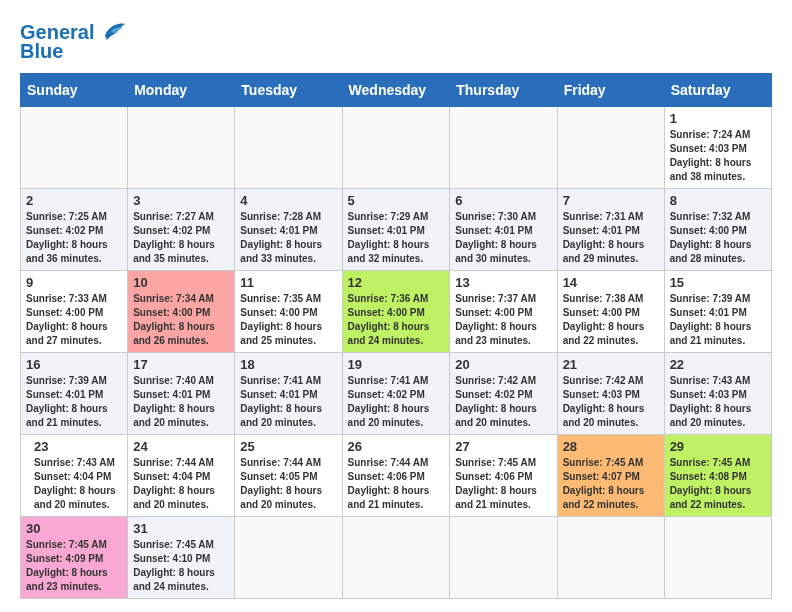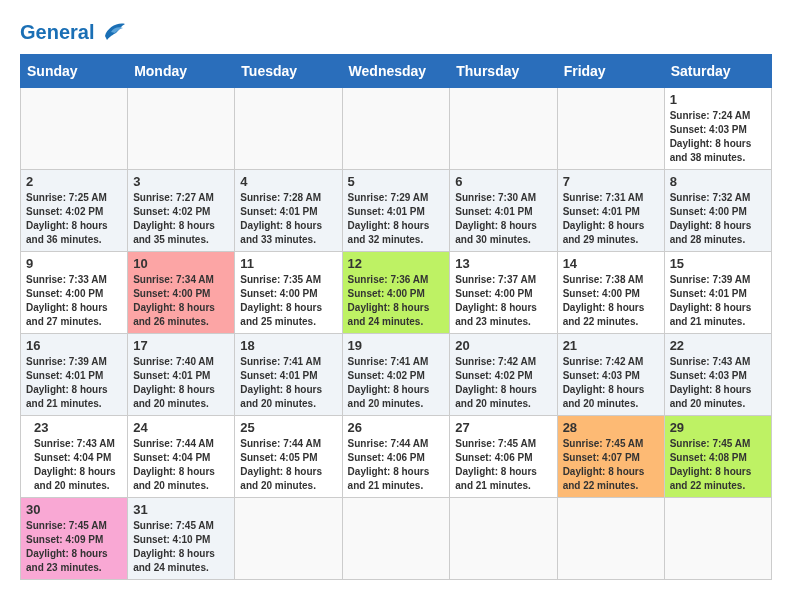--- a/index.html
+++ b/index.html
@@ -84,20 +84,21 @@
     <div>
       <div style="display:flex;align-items:center;">
         <div style="font-size:20px;font-weight:bold;color:#333;line-height:1.1;">
           <span style="color:#1a6fb5;">General</span>
         </div>
         <svg width="30" height="26" viewBox="0 0 30 26" style="margin-left:3px;margin-top:-2px;">
           <path d="M8,18 C10,10 20,4 28,6 C24,8 22,12 20,14 C18,16 14,17 10,22 Z" fill="#1a6fb5"></path>
           <path d="M14,14 C16,10 22,8 26,10 C22,11 20,13 18,15 Z" fill="#5ba3d9"></path>
         </svg>
       </div>
+      <div style="font-size:20px;font-weight:bold;color:#1a6fb5;margin-top:-4px;">Blue</div>
     </div>
   </div>
   <div class="title-area">
     <div class="month-title"></div>
     <div class="location-title"></div>
   </div>
 </div>
 
 <table class="calendar">
   <thead>

